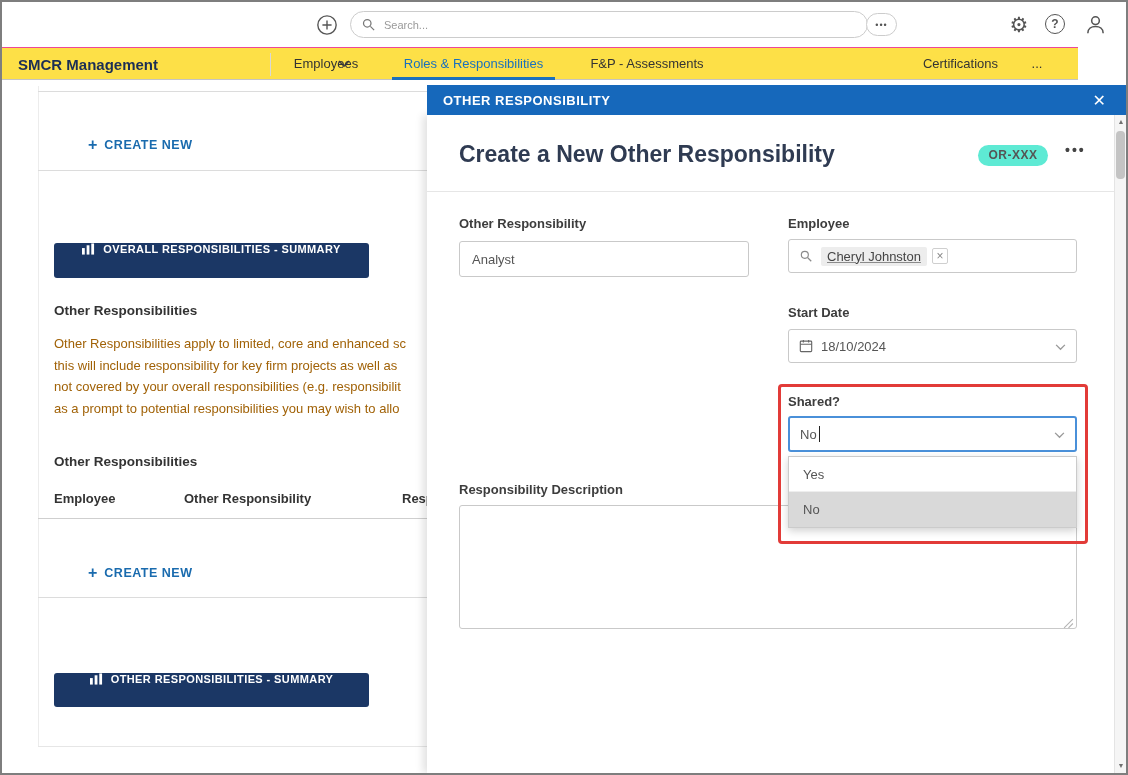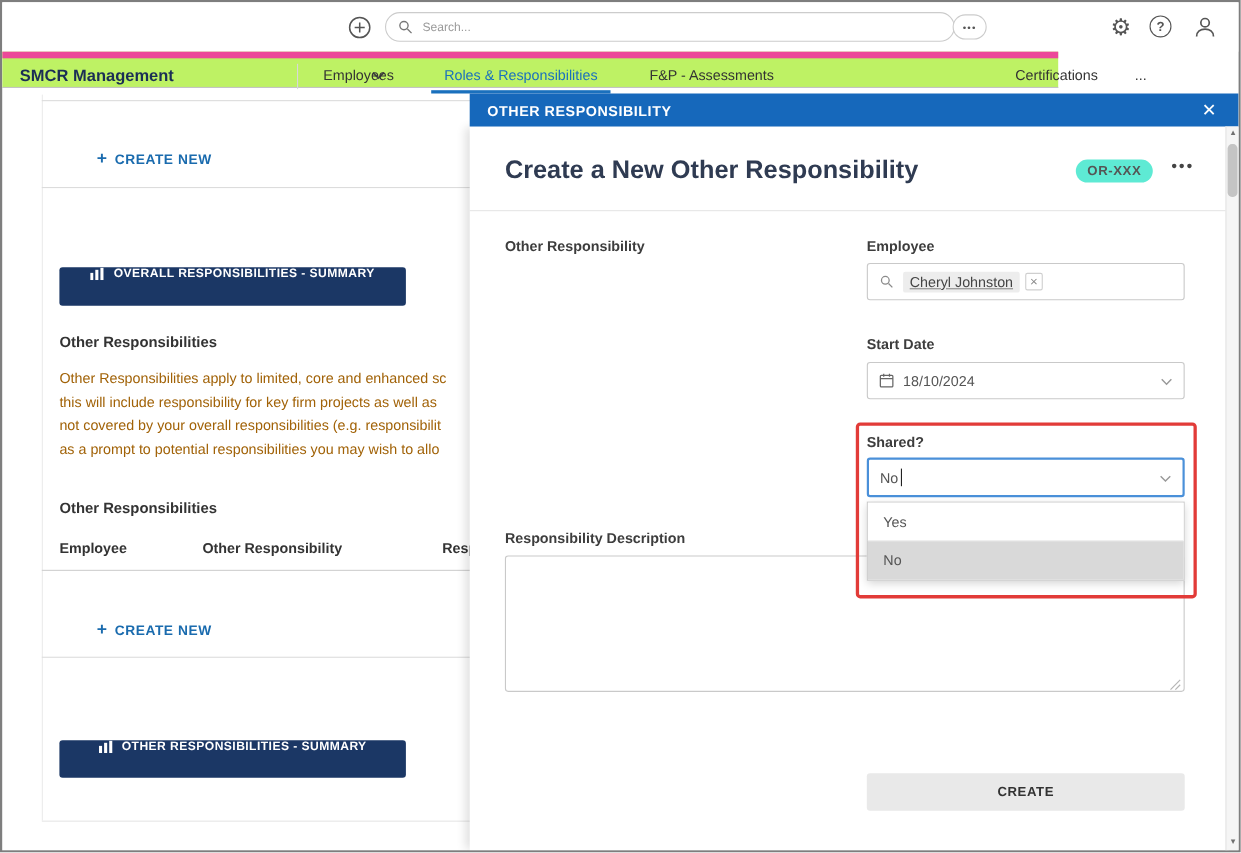--- a/index.html
+++ b/index.html
@@ -11,21 +11,21 @@
   .iconbtn { position:absolute; display:flex; align-items:center; justify-content:center; cursor:pointer; }
   #searchbox { position:absolute; left:348px; top:9px; width:518px; height:27px; border:1px solid #ccc; border-radius:14px; display:flex; align-items:center; padding:0 10px; background:#fff; }
   #searchbox input { border:none; outline:none; flex:1; font-size:11px; color:#444; margin-left:8px; font-family:"Liberation Sans", sans-serif; }
   #searchbox input::placeholder { color:#9a9a9a; }
   #search-more { position:absolute; left:864px; top:11px; width:31px; height:23px; border:1px solid #ccc; border-radius:12px; background:#fff; font-size:9px; letter-spacing:1px; color:#555; display:flex; align-items:center; justify-content:center; }
   #gear-btn { left:1005px; top:11px; width:24px; height:24px; font-size:21px; color:#555; }
   #help-btn { left:1043px; top:12px; width:20px; height:20px; border:1.6px solid #555; border-radius:50%; font-size:12px; font-weight:bold; color:#555; }
   #user-btn { left:1081px; top:10px; width:24px; height:24px; }
 
   
-  #navbar { position:absolute; left:0; top:45px; width:960px; height:33px; background:#bef264; border-top:6px solid #ec4899; border-bottom:1px solid #c4c4c4; }
+  #navbar { position:absolute; left:0; top:45px; width:1076px; height:33px; background:#fde047; border-top:1px solid #ec4899; border-bottom:1px solid #c4c4c4; }
   #app-switcher { position:absolute; left:16px; top:0; height:32px; display:flex; align-items:center; gap:10px; cursor:pointer; }
   #app-title { font-size:15px; font-weight:bold; color:#1b2e55; }
   #app-chevron { margin-left:170px; }
   #nav-divider { position:absolute; left:268px; top:5px; width:1px; height:23px; background:#d8d8d8; }
   .tab { position:absolute; top:0; height:32px; line-height:32px; text-align:center; font-size:13px; color:#333; cursor:pointer; white-space:nowrap; }
   .tab.active { color:#1a70bd; border-bottom:3px solid #1a70bd; font-weight:normal; }
 
   
   .hline { position:absolute; height:1px; background:#dcdcdc; }
   .vline { position:absolute; width:1px; background:#ececec; }
@@ -172,20 +172,21 @@
     <span id="panel-close">✕</span>
   </div>
 
   <div id="panel-body">
     <div id="panel-title">Create a New Other Responsibility</div>
     <div id="panel-badge">OR-XXX</div>
     <div id="panel-menu-dots">•••</div>
     <div id="panel-divider"></div>
 
     <div class="fld-label" style="left:32px; top:101px;">Other Responsibility</div>
+    <input class="txt-input" style="left: 32px; top: 126px; width: 290px; height: 36px;" value="Analyst">
 
     <div class="fld-label" style="left:361px; top:101px;">Employee</div>
     <div class="combo" style="left:361px; top:124px; width:289px; height:34px;">
       <svg width="14" height="14" viewBox="0 0 24 24" fill="none" stroke="#8a8a8a" stroke-width="2">
           <circle cx="10" cy="10" r="6"></circle>
           <path d="M15 15l6 6"></path>
         </svg>
       <span id="employee-chip">Cheryl Johnston</span>
       <span id="chip-remove">×</span>
     </div>
@@ -217,21 +218,20 @@
     <div id="annotation-box"></div>
 
     <div class="fld-label" style="left:32px; top:367px;">Responsibility Description</div>
     <textarea id="desc-textarea" style=""></textarea>
     <div id="resize-grip">
       <svg width="11" height="11" viewBox="0 0 10 10">
           <path d="M9 1L1 9M9 5L5 9" stroke="#b5b5b5" stroke-width="1" fill="none"></path>
         </svg>
     </div>
 
-    <button id="create-btn">CREATE</button>
   </div>
 
   <div id="scrollbar">
     <div class="scroll-arrow" style="top:0;">▲</div>
     <div id="scroll-thumb"></div>
     <div class="scroll-arrow" style="bottom:0;">▼</div>
   </div>
 
 </div>
 

